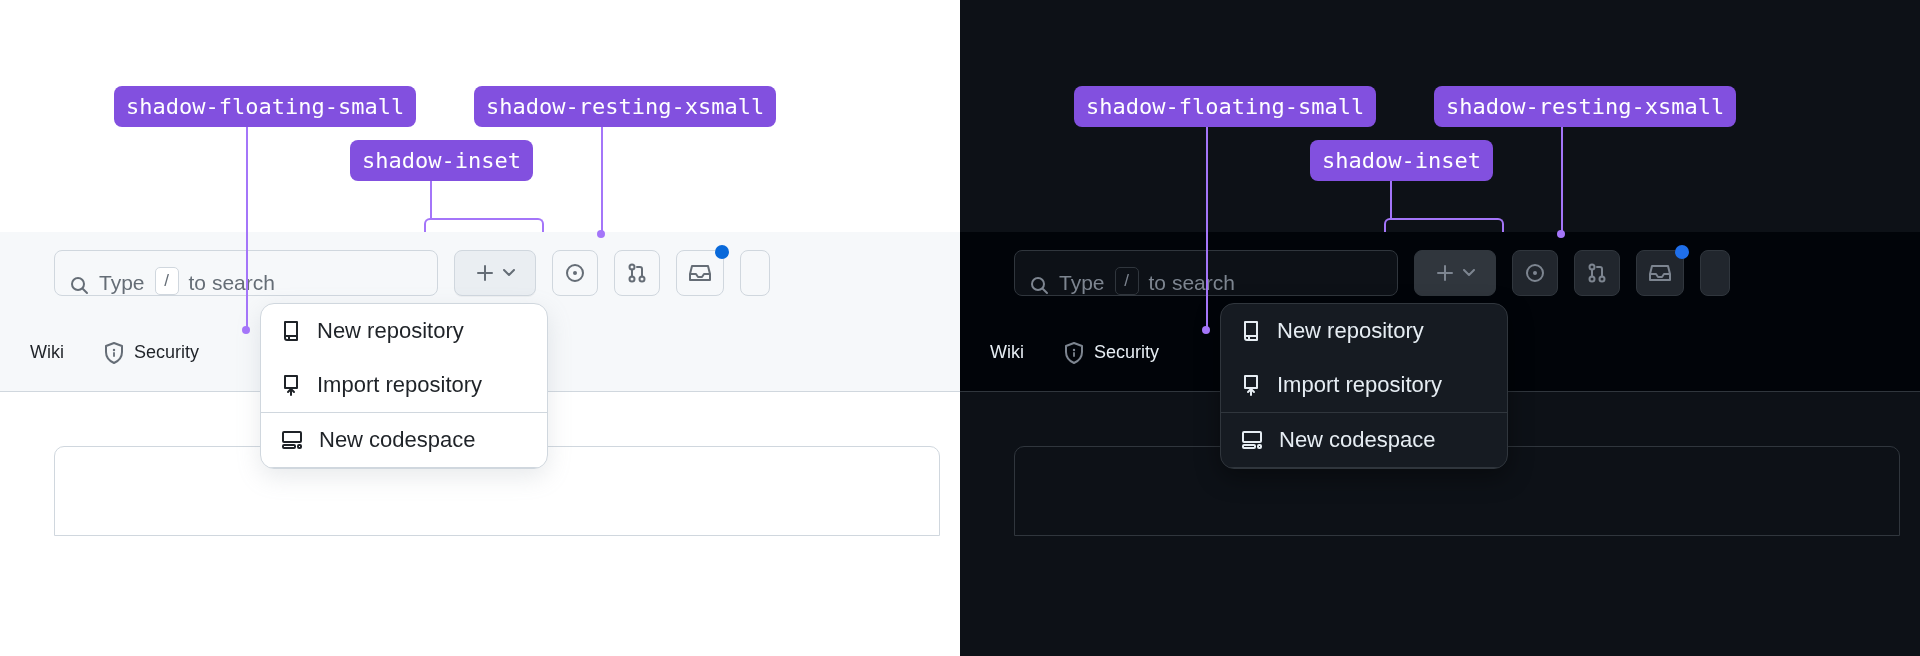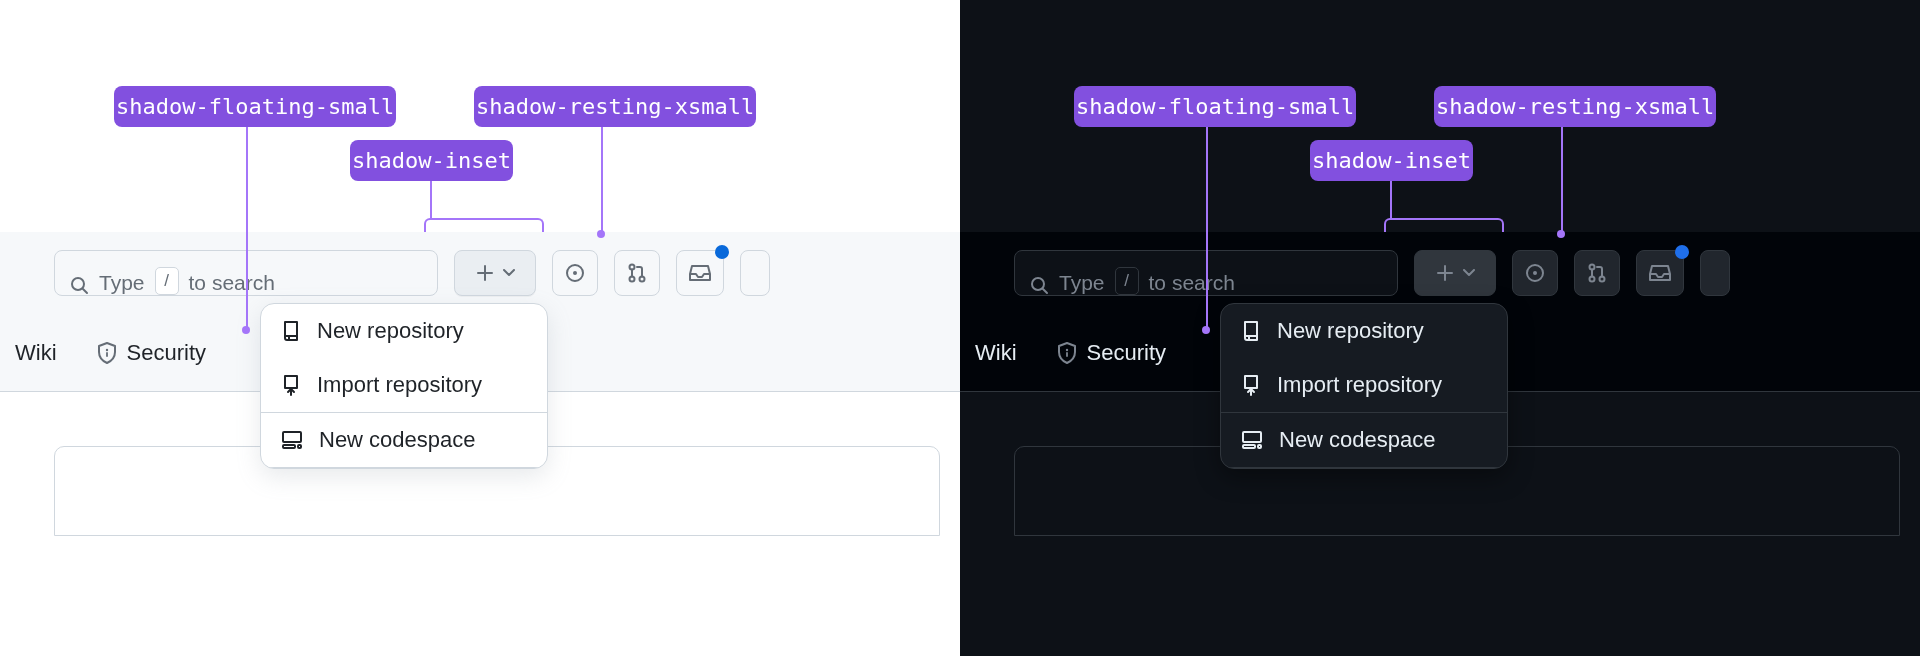--- a/index.html
+++ b/index.html
@@ -29,21 +29,21 @@
     color: #e6edf3;
   }
 
   
   .annot {
     position: absolute;
     background: #8250df;
     color: #fff;
     font-family: ui-monospace, SFMono-Regular, "SF Mono", Menlo, Consolas, monospace;
     font-size: 22px;
-    padding: 8px 2px;
+    padding: 8px 12px;
     border-radius: 8px;
     white-space: nowrap;
     z-index: 30;
   }
   .annot-line {
     position: absolute;
     background: #a475f9;
     z-index: 25;
   }
   .annot-line.v { width: 2px; }
@@ -141,22 +141,22 @@
   
   .tabrow {
     position: absolute;
     top: 314px;
     left: 0;
     right: 0;
     height: 78px;
     display: flex;
     align-items: center;
     gap: 20px;
-    padding-left: 5px;
-    font-size: 22px;
+    padding-left: 20px;
+    font-size: 18px;
   }
   .light .tabrow { background:#f6f8fa; color:#1f2328; border-bottom:1px solid #d0d7de; border-top:none;}
   .dark  .tabrow { background:#010409; color:#e6edf3; border-bottom:1px solid #30363d; }
   .tab {
     display:inline-flex; align-items:center; gap:10px;
     padding: 8px 10px;
     border-radius:6px;
     cursor:pointer;
   }
 

